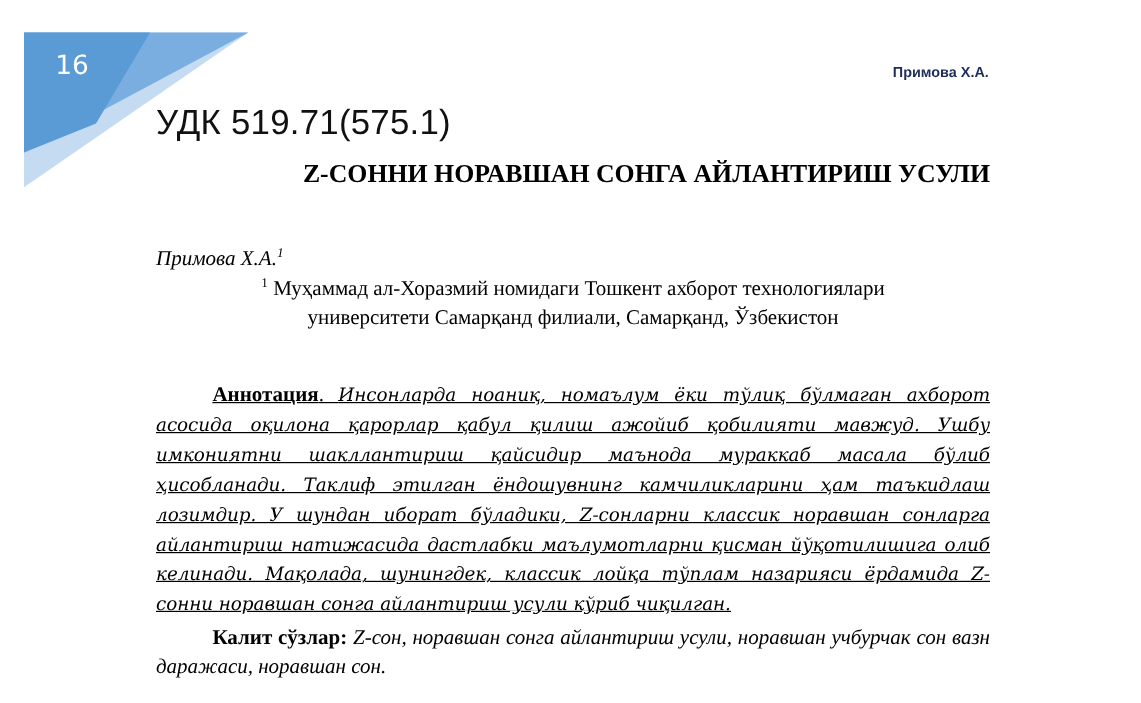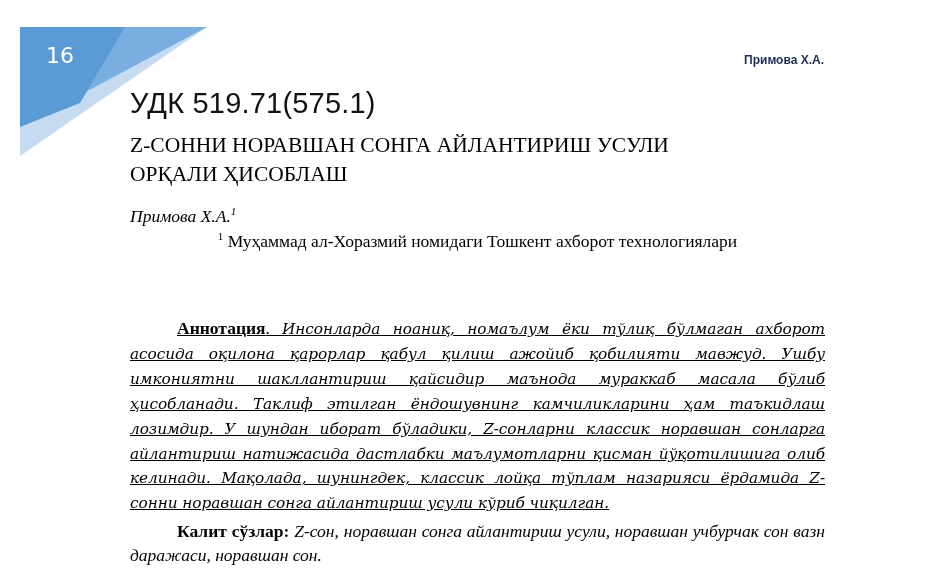--- a/index.html
+++ b/index.html
@@ -1,21 +1,21 @@
 <!DOCTYPE html>
 <html><head>
   <meta charset="utf-8">
   <style>
     html, body { margin: 0; padding: 0; background: #ffffff; }
     body { width: 951px; height: 586px; position: relative; overflow: hidden; font-family: "Liberation Serif", serif; color: #000; }
     .corner { position: absolute; left: 0; top: 0; width: 260px; height: 170px; }
     .page-num { position: absolute; left: 46px; top: 43px; font-family: "DejaVu Sans", sans-serif; font-size: 22px; color: #ffffff; }
     .running-head { position: absolute; right: 127px; top: 53px; font-family: "Liberation Sans", sans-serif; font-weight: bold; font-size: 12px; color: #1f2d5a; }
     .udk { position: absolute; left: 130px; top: 87px; font-family: "Liberation Sans", sans-serif; font-size: 29px; color: #111; letter-spacing: 0.2px; }
-    .title { position: absolute; left: 130px; width: 695px; top: 131px; text-align: left; font-weight: normal; font-size: 21.5px; line-height: 29px; }
+    .title { position: absolute; left: 130px; width: 695px; top: 131px; text-align: right; font-weight: bold; font-size: 21.5px; line-height: 29px; }
     .author { position: absolute; left: 130px; width: 695px; top: 200px; font-style: italic; font-size: 17.5px; line-height: 22px; }
     .author sup, .affil sup { font-size: 11px; }
     .affil { position: absolute; left: 130px; width: 695px; top: 224px; text-align: center; font-size: 17.5px; line-height: 24px; }
     .abstract { position: absolute; left: 130px; width: 695px; top: 317px; font-size: 17.5px; line-height: 23.9px; text-align: justify; text-decoration: underline; }
     .abstract .lead { font-weight: bold; font-style: normal; margin-left: 47px; }
     .abstract .body { font-style: italic; font-family: "DejaVu Serif", serif; font-size: 15.3px; letter-spacing: -0.05px; }
     .keywords { position: absolute; left: 130px; width: 695px; top: 519px; font-size: 17.5px; line-height: 24px; text-align: justify; }
     .keywords .lead { font-weight: bold; margin-left: 47px; }
     .keywords .body { font-style: italic; }
   </style>
@@ -28,29 +28,29 @@
   <polygon points="20,27 125,27 80,103 20,127" fill="#5b9bd5"></polygon>
 </svg>
 
 <div class="page-num">16</div>
 <div class="running-head">Примова Х.А.</div>
 
 <div class="udk">УДК 519.71(575.1)</div>
 
 <div class="title">
   <div>Z-СОННИ НОРАВШАН СОНГА АЙЛАНТИРИШ УСУЛИ</div>
-  <div>ОРҚАЛИ ҲИСОБЛАШ</div>
 </div>
 
 <div class="author">
   <span>Примова Х.А.</span><sup>1</sup>
 </div>
 
 <div class="affil">
   <div><sup>1</sup> <span>Муҳаммад ал-Хоразмий номидаги Тошкент ахборот технологиялари</span></div>
+  <div>университети Самарқанд филиали, Самарқанд, Ўзбекистон</div>
 </div>
 
 <div class="abstract">
   <span class="lead">Аннотация</span><span>. </span><span class="body">Инсонларда ноаниқ, номаълум ёки тўлиқ бўлмаган ахборот асосида оқилона қарорлар қабул қилиш ажойиб қобилияти мавжуд. Ушбу имкониятни шакллантириш қайсидир маънода мураккаб масала бўлиб ҳисобланади. Таклиф этилган ёндошувнинг камчиликларини ҳам таъкидлаш лозимдир. У шундан иборат бўладики, Z-сонларни классик норавшан сонларга айлантириш натижасида дастлабки маълумотларни қисман йўқотилишига олиб келинади. Мақолада, шунингдек, классик лойқа тўплам назарияси ёрдамида Z-сонни норавшан сонга айлантириш усули кўриб чиқилган.</span>
 </div>
 
 <div class="keywords">
   <span class="lead">Калит сўзлар: </span><span class="body">Z-сон, норавшан сонга айлантириш усули,  норавшан учбурчак сон вазн даражаси,  норавшан сон.</span>
 </div>
 

